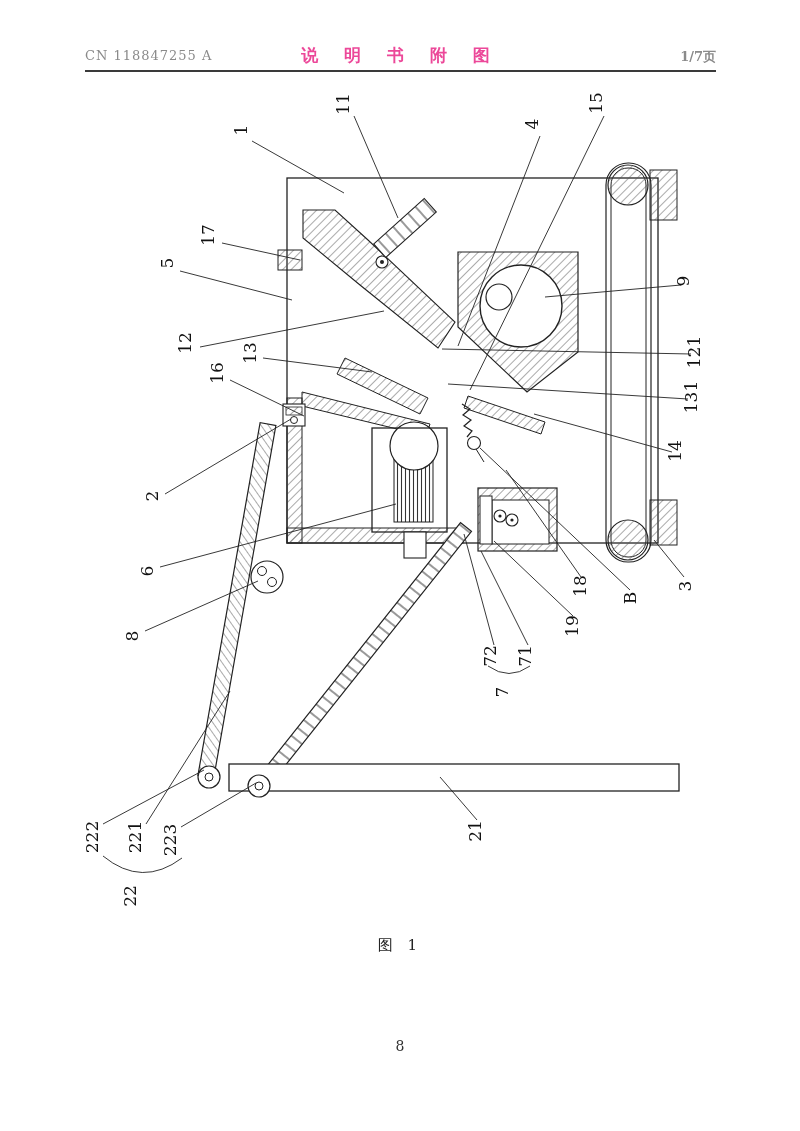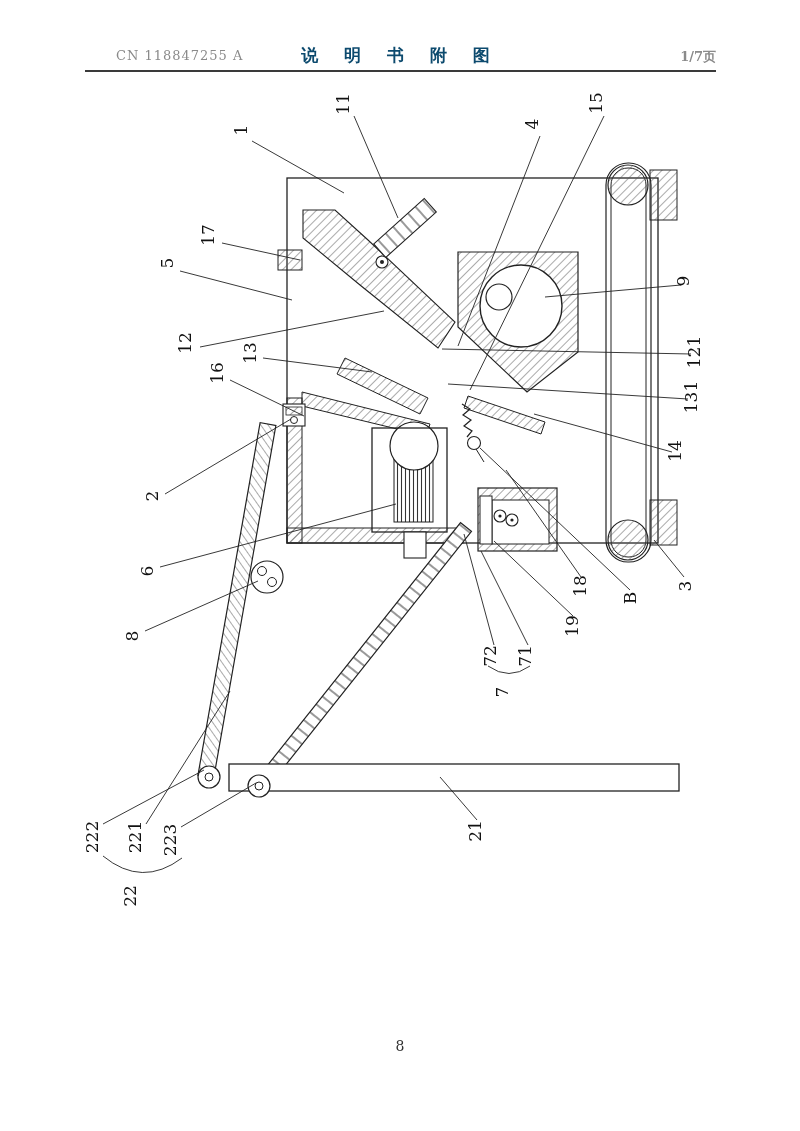--- a/index.html
+++ b/index.html
@@ -8,23 +8,23 @@
     width:800px;height:1131px;
     margin:0 auto;
     background:#ffffff;
     font-family:"DejaVu Serif", serif;
     overflow:hidden;
   }
   .hdr{
     position:absolute;top:44px;left:85px;width:631px;height:26px;
     border-bottom:2px solid #3a3a3a;
   }
-  .hdr .pnum{position:absolute;left:0;top:4px;font-size:13px;color:#8a8a8a;letter-spacing:1px;margin-left:31px;}
+  .hdr .pnum{position:absolute;left:0;top:4px;font-size:13px;color:#8a8a8a;letter-spacing:1px;}
   .hdr .title{position:absolute;left:50%;top:0;transform:translateX(-50%);
-    font-size:17px;color:#0c4a6e;letter-spacing:10px;white-space:nowrap;font-weight:600;}
+    font-size:17px;color:#ec4899;letter-spacing:10px;white-space:nowrap;font-weight:600;}
   .hdr .pind{position:absolute;right:0;top:4px;font-size:13px;color:#8a8a8a;font-weight:bold;}
   svg.fig{position:absolute;left:0;top:0;width:800px;height:1131px;}
   svg .lbl{font-family:"DejaVu Serif", serif;font-size:17px;fill:#111;}
   .caption{
     position:absolute;left:0;right:0;top:936px;text-align:center;
     font-size:15px;color:#222;letter-spacing:5px;
   }
   .pageno{
     position:absolute;left:0;right:0;top:1038px;text-align:center;
     font-size:14px;color:#333;
@@ -214,15 +214,16 @@
       <text class="lbl" x="531" y="656" text-anchor="middle" transform="rotate(-90 531 656)">71</text>
       <text class="lbl" x="508" y="692" text-anchor="middle" transform="rotate(-90 508 692)">7</text>
       <text class="lbl" x="481" y="831" text-anchor="middle" transform="rotate(-90 481 831)">21</text>
       <text class="lbl" x="98" y="837" text-anchor="middle" transform="rotate(-90 98 837)">222</text>
       <text class="lbl" x="141" y="837" text-anchor="middle" transform="rotate(-90 141 837)">221</text>
       <text class="lbl" x="176" y="840" text-anchor="middle" transform="rotate(-90 176 840)">223</text>
       <text class="lbl" x="136" y="896" text-anchor="middle" transform="rotate(-90 136 896)">22</text>
     </g>
   </svg>
 
+  <div class="caption">图 1</div>
   <div class="pageno">8</div>
 
 </div>
 
 </body></html>

